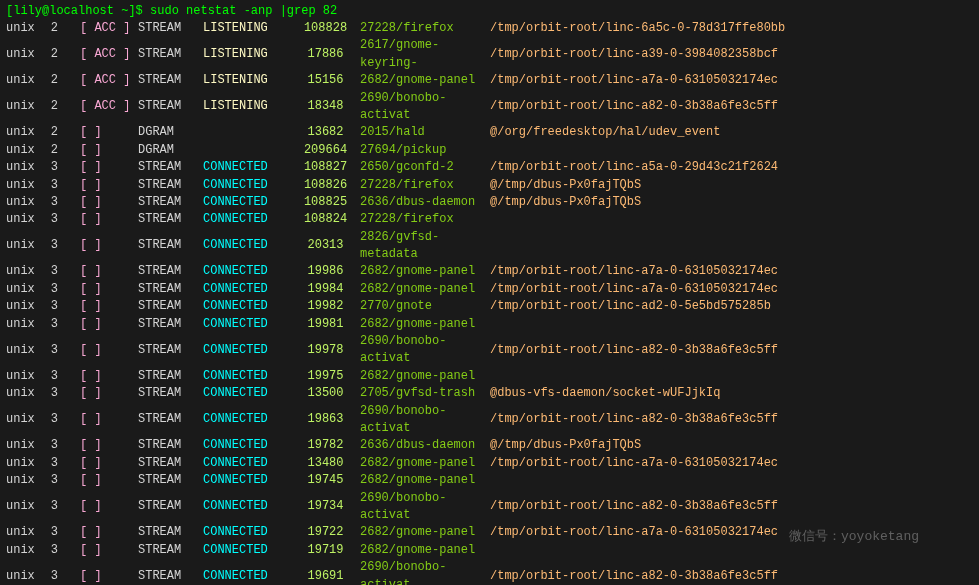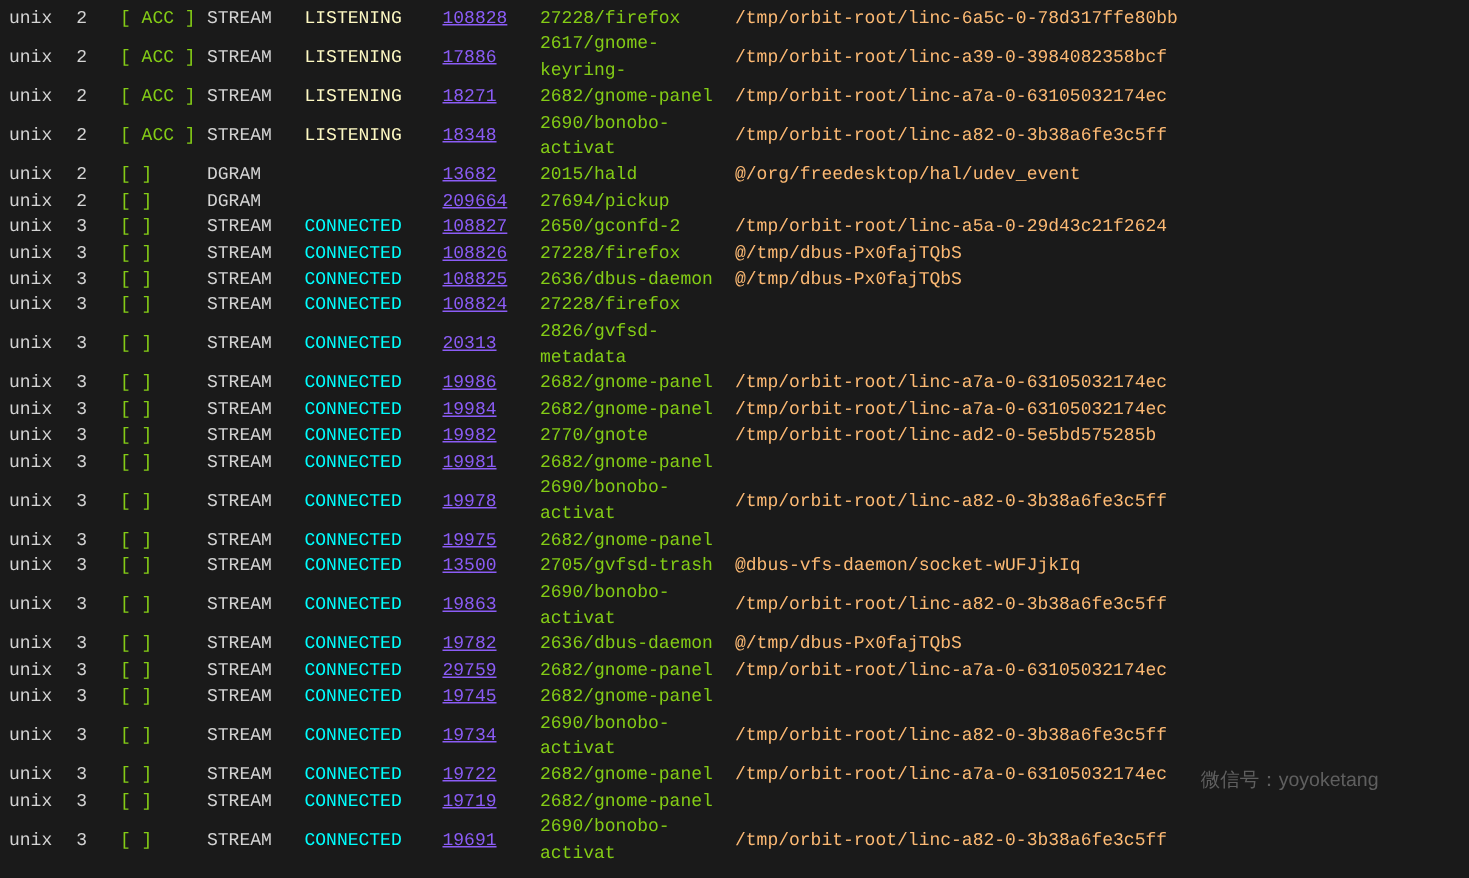--- a/index.html
+++ b/index.html
@@ -26,43 +26,44 @@
     .output-table {
       width: 100%;
       border-collapse: collapse;
     }
     .output-table tr {
       line-height: 1.45;
     }
     .col-proto { color: #d4d4d4; width: 38px; }
     .col-recv  { color: #d4d4d4; width: 18px; text-align: right; padding-right: 4px; }
     .col-send  { color: #d4d4d4; width: 18px; text-align: right; padding-right: 4px; }
-    .col-flags { color: #84cc16; width: 58px; }
+    .col-flags { color: #f9a8d4; width: 58px; }
     .col-type  { color: #d4d4d4; width: 65px; margin-left: 11px; }
     .col-state { width: 92px; }
-    .col-inode { color: #8b5cf6; width: 65px; text-align: left; padding-right: 4px; text-decoration: underline; }
+    .col-inode { color: #bef264; width: 65px; text-align: center; padding-right: 4px; }
     .col-pid   { color: #84cc16; width: 130px; }
     .col-path  { color: #fdba74; }
     .state-listening { color: #fef9c3; }
     .state-connected { color: #00ffff; }
     .state-dgram     { color: #d4d4d4; }
     .watermark {
       position: fixed;
-      bottom: 56px;
+      bottom: 40px;
       right: 60px;
       color: rgba(180,180,180,0.45);
-      font-family: Liberation Sans, sans-serif;
+      font-family: Liberation Mono, monospace;
       font-size: 13px;
       pointer-events: none;
     }
   </style>
 </head>
 <body>
 
 <div class="terminal">
+  <div class="prompt-line">[lily@localhost ~]$ sudo netstat -anp |grep 82</div>
   <table class="output-table">
     <tbody id="output-body">
         <tr>
     <td class="col-proto">unix</td>
     <td class="col-recv">2</td>
     <td class="col-send"></td>
     <td class="col-flags">[ ACC ]</td>
     <td class="col-type">STREAM</td>
     <td class="col-state state-listening">LISTENING</td>
     <td class="col-inode">108828</td>
@@ -80,21 +81,21 @@
     <td class="col-pid">2617/gnome-keyring-</td>
     <td class="col-path">/tmp/orbit-root/linc-a39-0-3984082358bcf</td>
   </tr>
         <tr>
     <td class="col-proto">unix</td>
     <td class="col-recv">2</td>
     <td class="col-send"></td>
     <td class="col-flags">[ ACC ]</td>
     <td class="col-type">STREAM</td>
     <td class="col-state state-listening">LISTENING</td>
-    <td class="col-inode">18271</td>
+    <td class="col-inode">15156</td>
     <td class="col-pid">2682/gnome-panel</td>
     <td class="col-path">/tmp/orbit-root/linc-a7a-0-63105032174ec</td>
   </tr>
         <tr>
     <td class="col-proto">unix</td>
     <td class="col-recv">2</td>
     <td class="col-send"></td>
     <td class="col-flags">[ ACC ]</td>
     <td class="col-type">STREAM</td>
     <td class="col-state state-listening">LISTENING</td>
@@ -278,21 +279,21 @@
     <td class="col-pid">2636/dbus-daemon</td>
     <td class="col-path">@/tmp/dbus-Px0fajTQbS</td>
   </tr>
         <tr>
     <td class="col-proto">unix</td>
     <td class="col-recv">3</td>
     <td class="col-send"></td>
     <td class="col-flags">[ ]</td>
     <td class="col-type">STREAM</td>
     <td class="col-state state-connected">CONNECTED</td>
-    <td class="col-inode">29759</td>
+    <td class="col-inode">13480</td>
     <td class="col-pid">2682/gnome-panel</td>
     <td class="col-path">/tmp/orbit-root/linc-a7a-0-63105032174ec</td>
   </tr>
         <tr>
     <td class="col-proto">unix</td>
     <td class="col-recv">3</td>
     <td class="col-send"></td>
     <td class="col-flags">[ ]</td>
     <td class="col-type">STREAM</td>
     <td class="col-state state-connected">CONNECTED</td>

